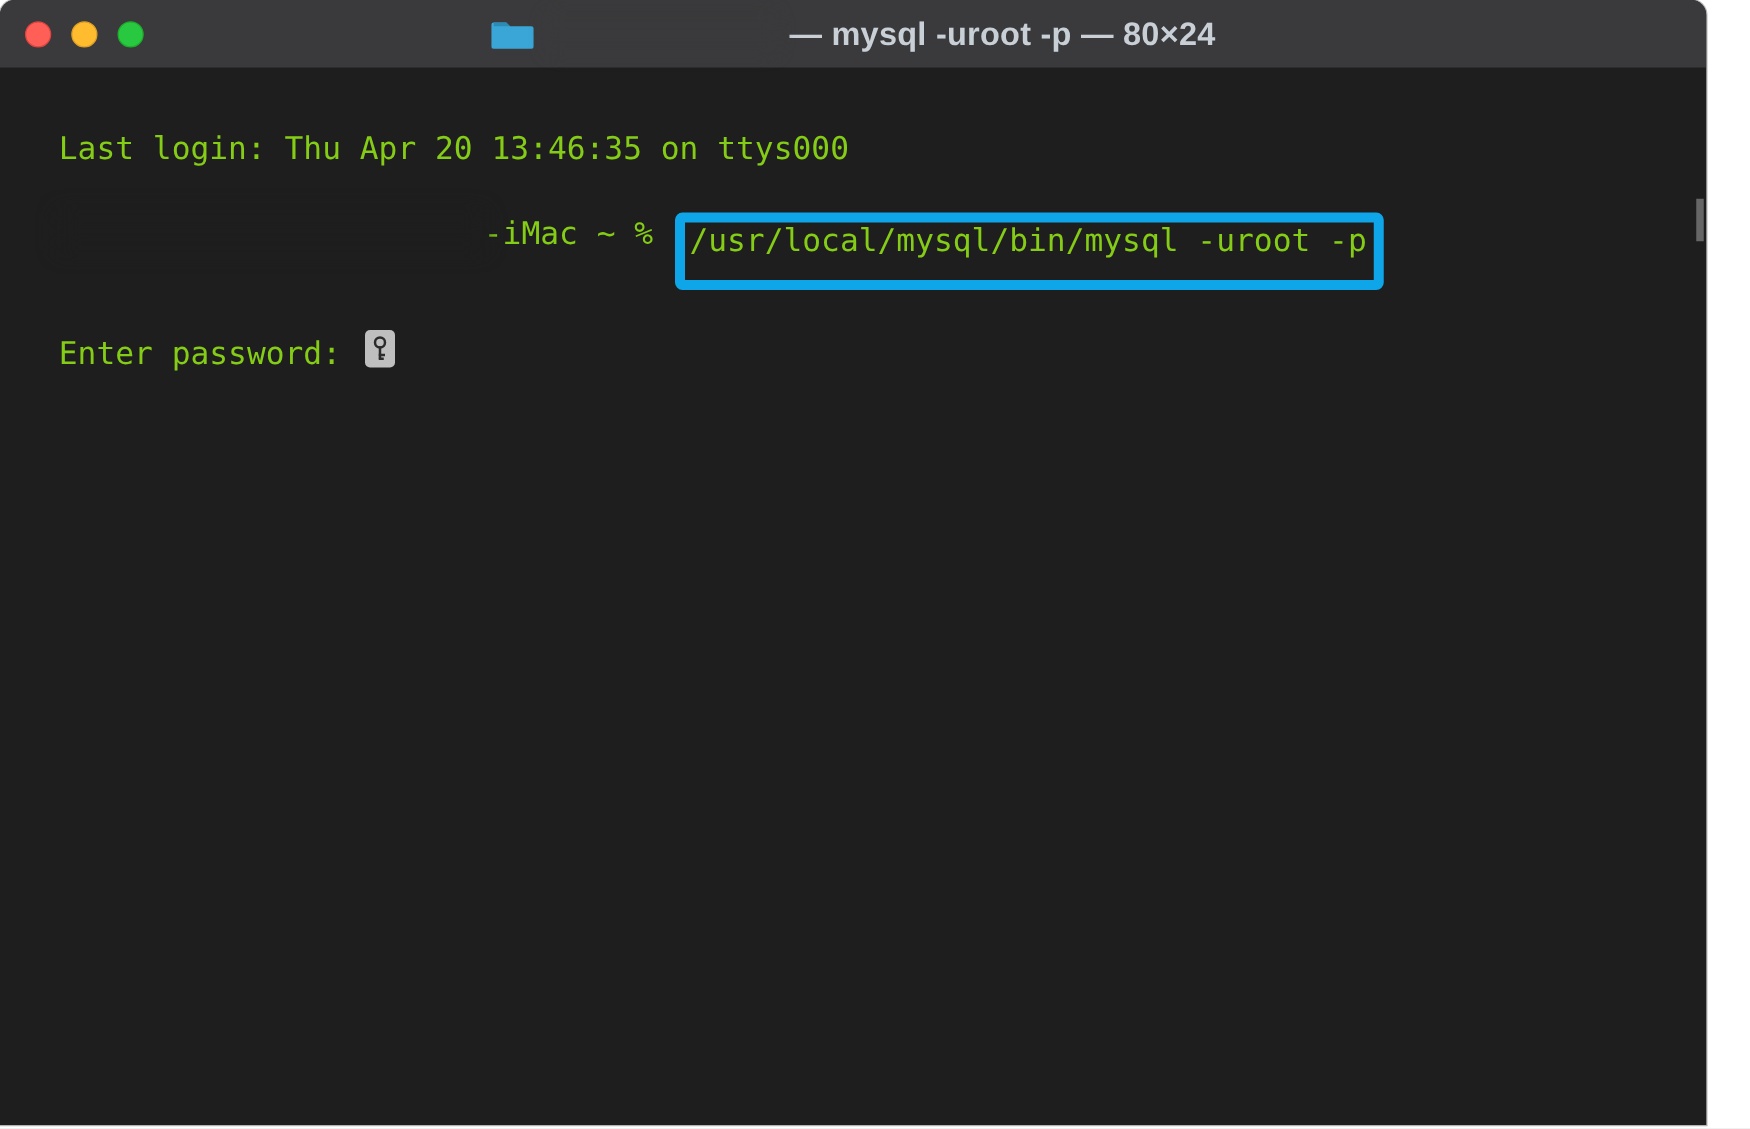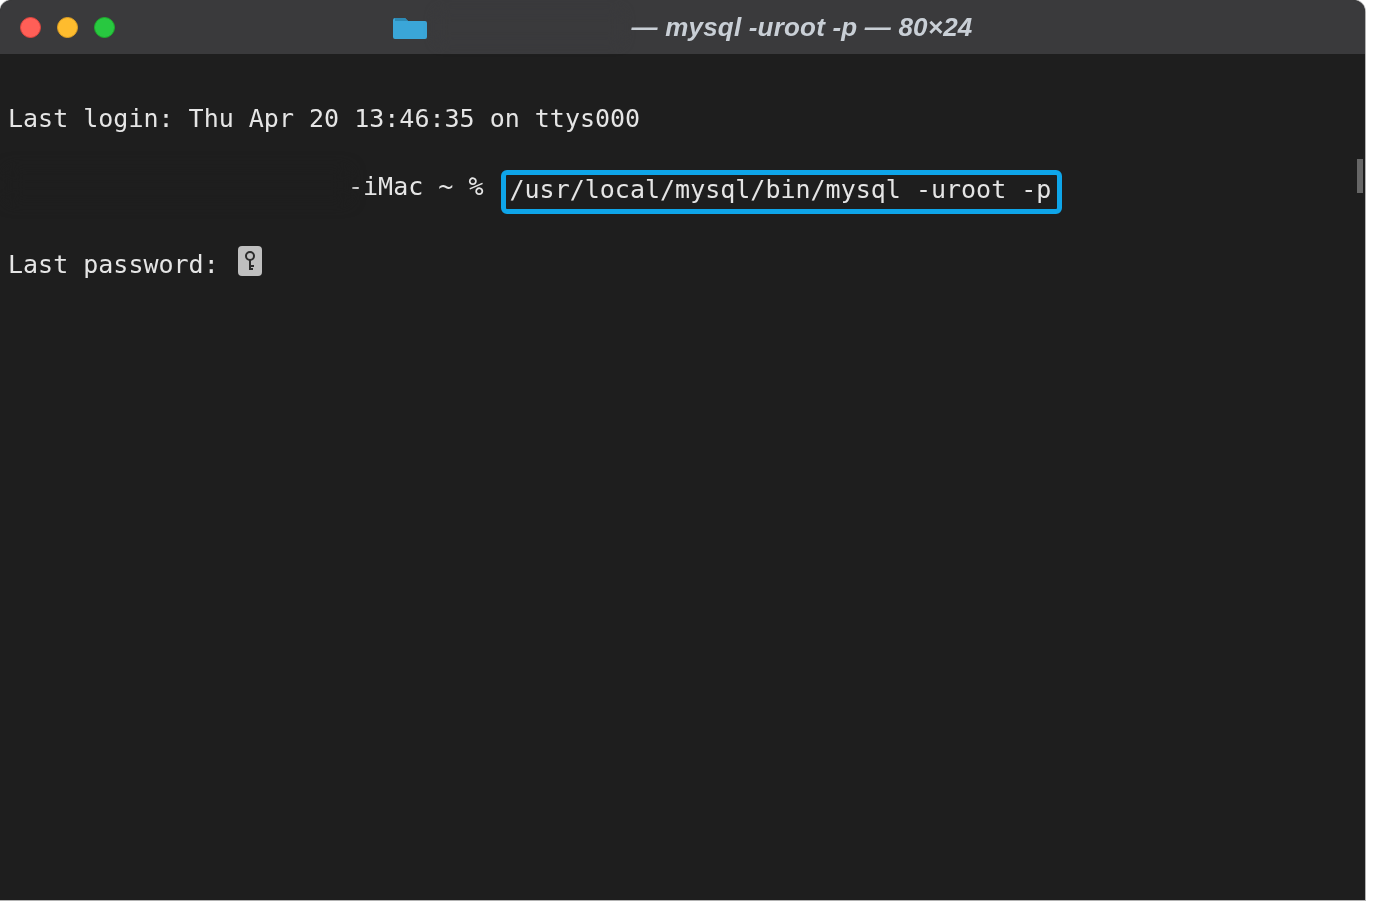--- a/index.html
+++ b/index.html
@@ -44,21 +44,20 @@
 
   .title-center {
     position: absolute;
     left: 0;
     right: 0;
     display: flex;
     align-items: center;
     justify-content: center;
     gap: 10px;
     pointer-events: none;
-    font-style: italic;
   }
   .folder-icon {
     width: 34px;
     height: 26px;
     display: inline-block;
   }
   .title-obscured {
     width: 185px;
     height: 32px;
     background: #3a3a3c;
@@ -68,42 +67,43 @@
   .title-text {
     color: #c9cfd6;
     font-size: 26px;
     font-weight: 600;
     font-family: -apple-system, "Helvetica Neue", Arial, sans-serif;
     letter-spacing: 0.2px;
   }
 
   .terminal-body {
     padding: 14px 8px 8px 8px;
-    color: #e5e5e5;
+    color: #84cc16;
     font-size: 25px;
     line-height: 34px;
     white-space: pre;
     font-weight: 500;
     position: relative;
+    margin-left: 39px;
   }
   .line { display: block; }
   .line .row { display: inline-flex; align-items: flex-start; }
   .prompt-obscured {
     display: inline-block;
     width: 340px;
     height: 30px;
     background: #1e1e1e;
     filter: blur(8px);
     vertical-align: middle;
   }
   .highlight-box {
     display: inline-block;
-    border: 5px solid #0ea5e9;
+    border: 8px solid #0ea5e9;
     border-radius: 6px;
-    padding: 0 6px 4px 4px;
+    padding: 0 6px 16px 4px;
     line-height: 30px;
     margin-left: 2px;
   }
   .key-icon {
     display: inline-flex;
     align-items: center;
     justify-content: center;
     width: 24px;
     height: 30px;
     background: #bfbfbf;
@@ -144,21 +144,21 @@
         </svg>
       </span>
       <span class="title-obscured"></span>
       <span class="title-text">— mysql -uroot -p — 80×24</span>
     </div>
   </div>
 
   <div class="terminal-body">
 <span class="line">Last login: Thu Apr 20 13:46:35 on ttys000</span>
 <span class="line"><span class="row"><span class="prompt-obscured"></span><span>-iMac ~ % </span><span class="highlight-box">/usr/local/mysql/bin/mysql -uroot -p</span></span></span>
-<span class="line"><span class="row"><span>Last password: </span><span class="key-icon"><svg viewBox="0 0 14 22">
+<span class="line"><span class="row"><span>Enter password: </span><span class="key-icon"><svg viewBox="0 0 14 22">
               <circle cx="7" cy="6" r="4" fill="none" stroke="#2b2b2b" stroke-width="2"></circle>
               <rect x="6" y="9" width="2" height="10" fill="#2b2b2b"></rect>
               <rect x="6" y="15" width="5" height="2" fill="#2b2b2b"></rect>
               <rect x="6" y="18" width="4" height="2" fill="#2b2b2b"></rect>
             </svg></span></span></span>
     <div class="cursor-bar"></div>
   </div>
 
 </div>
 

